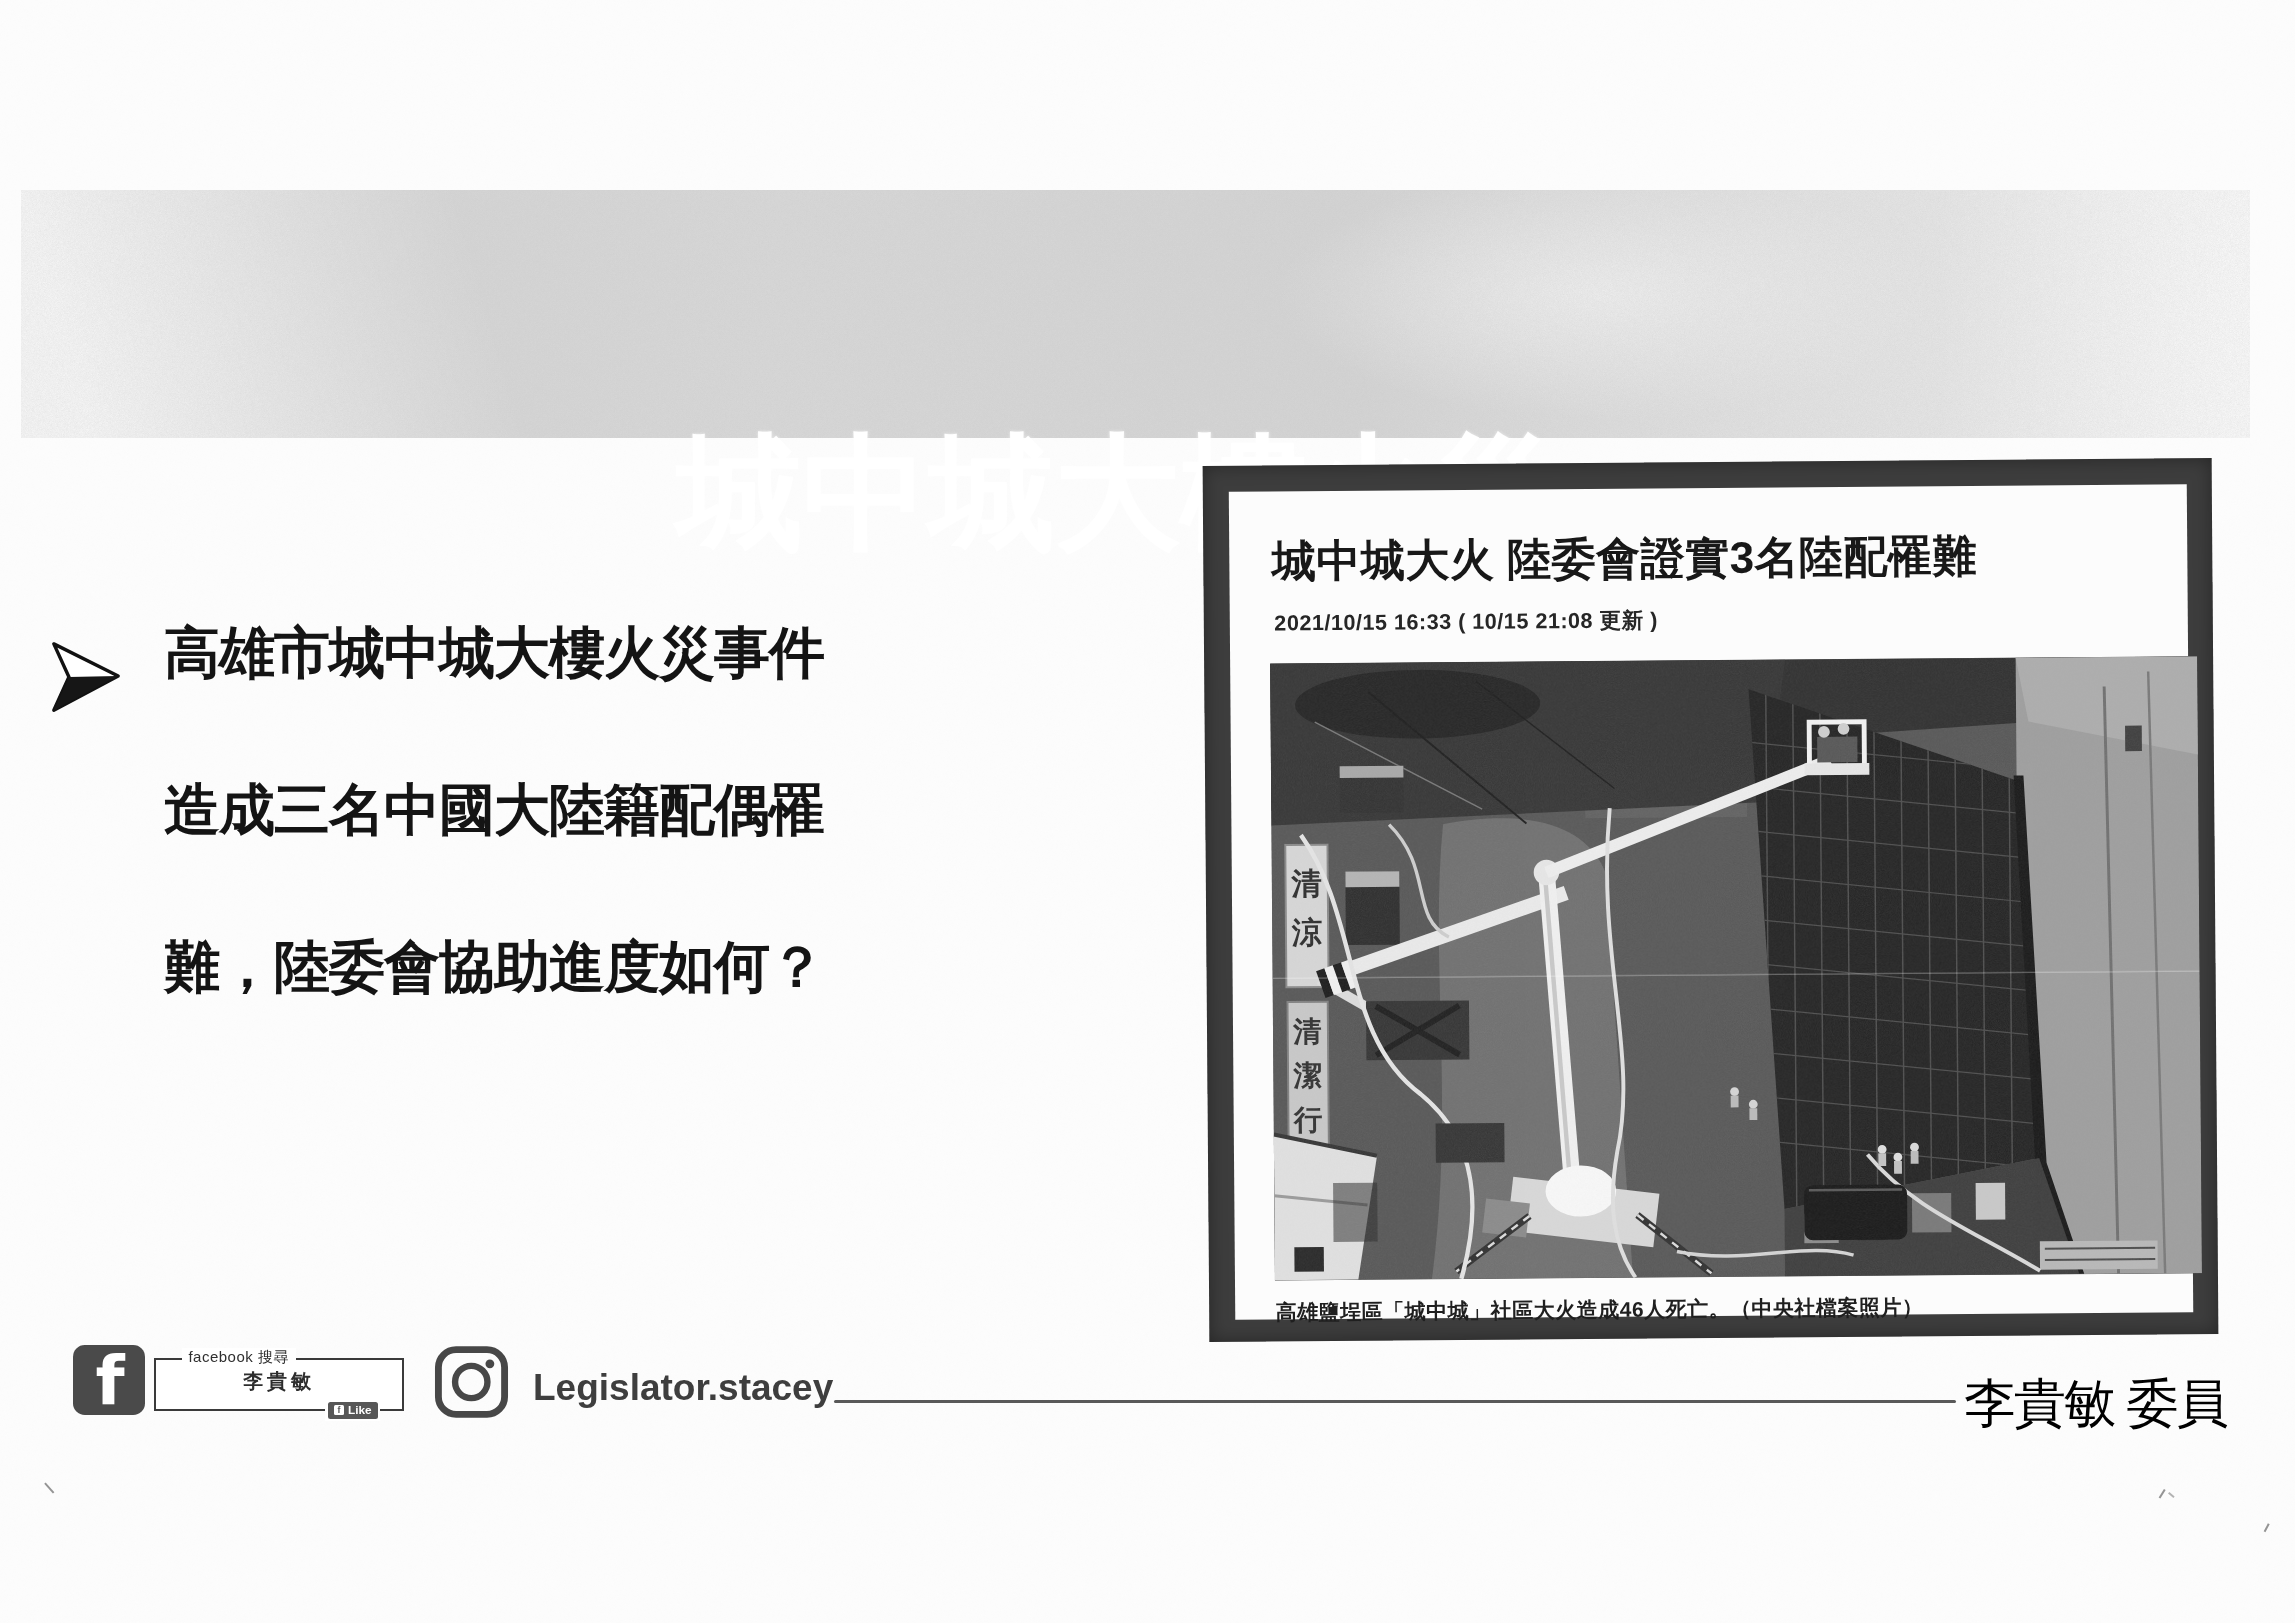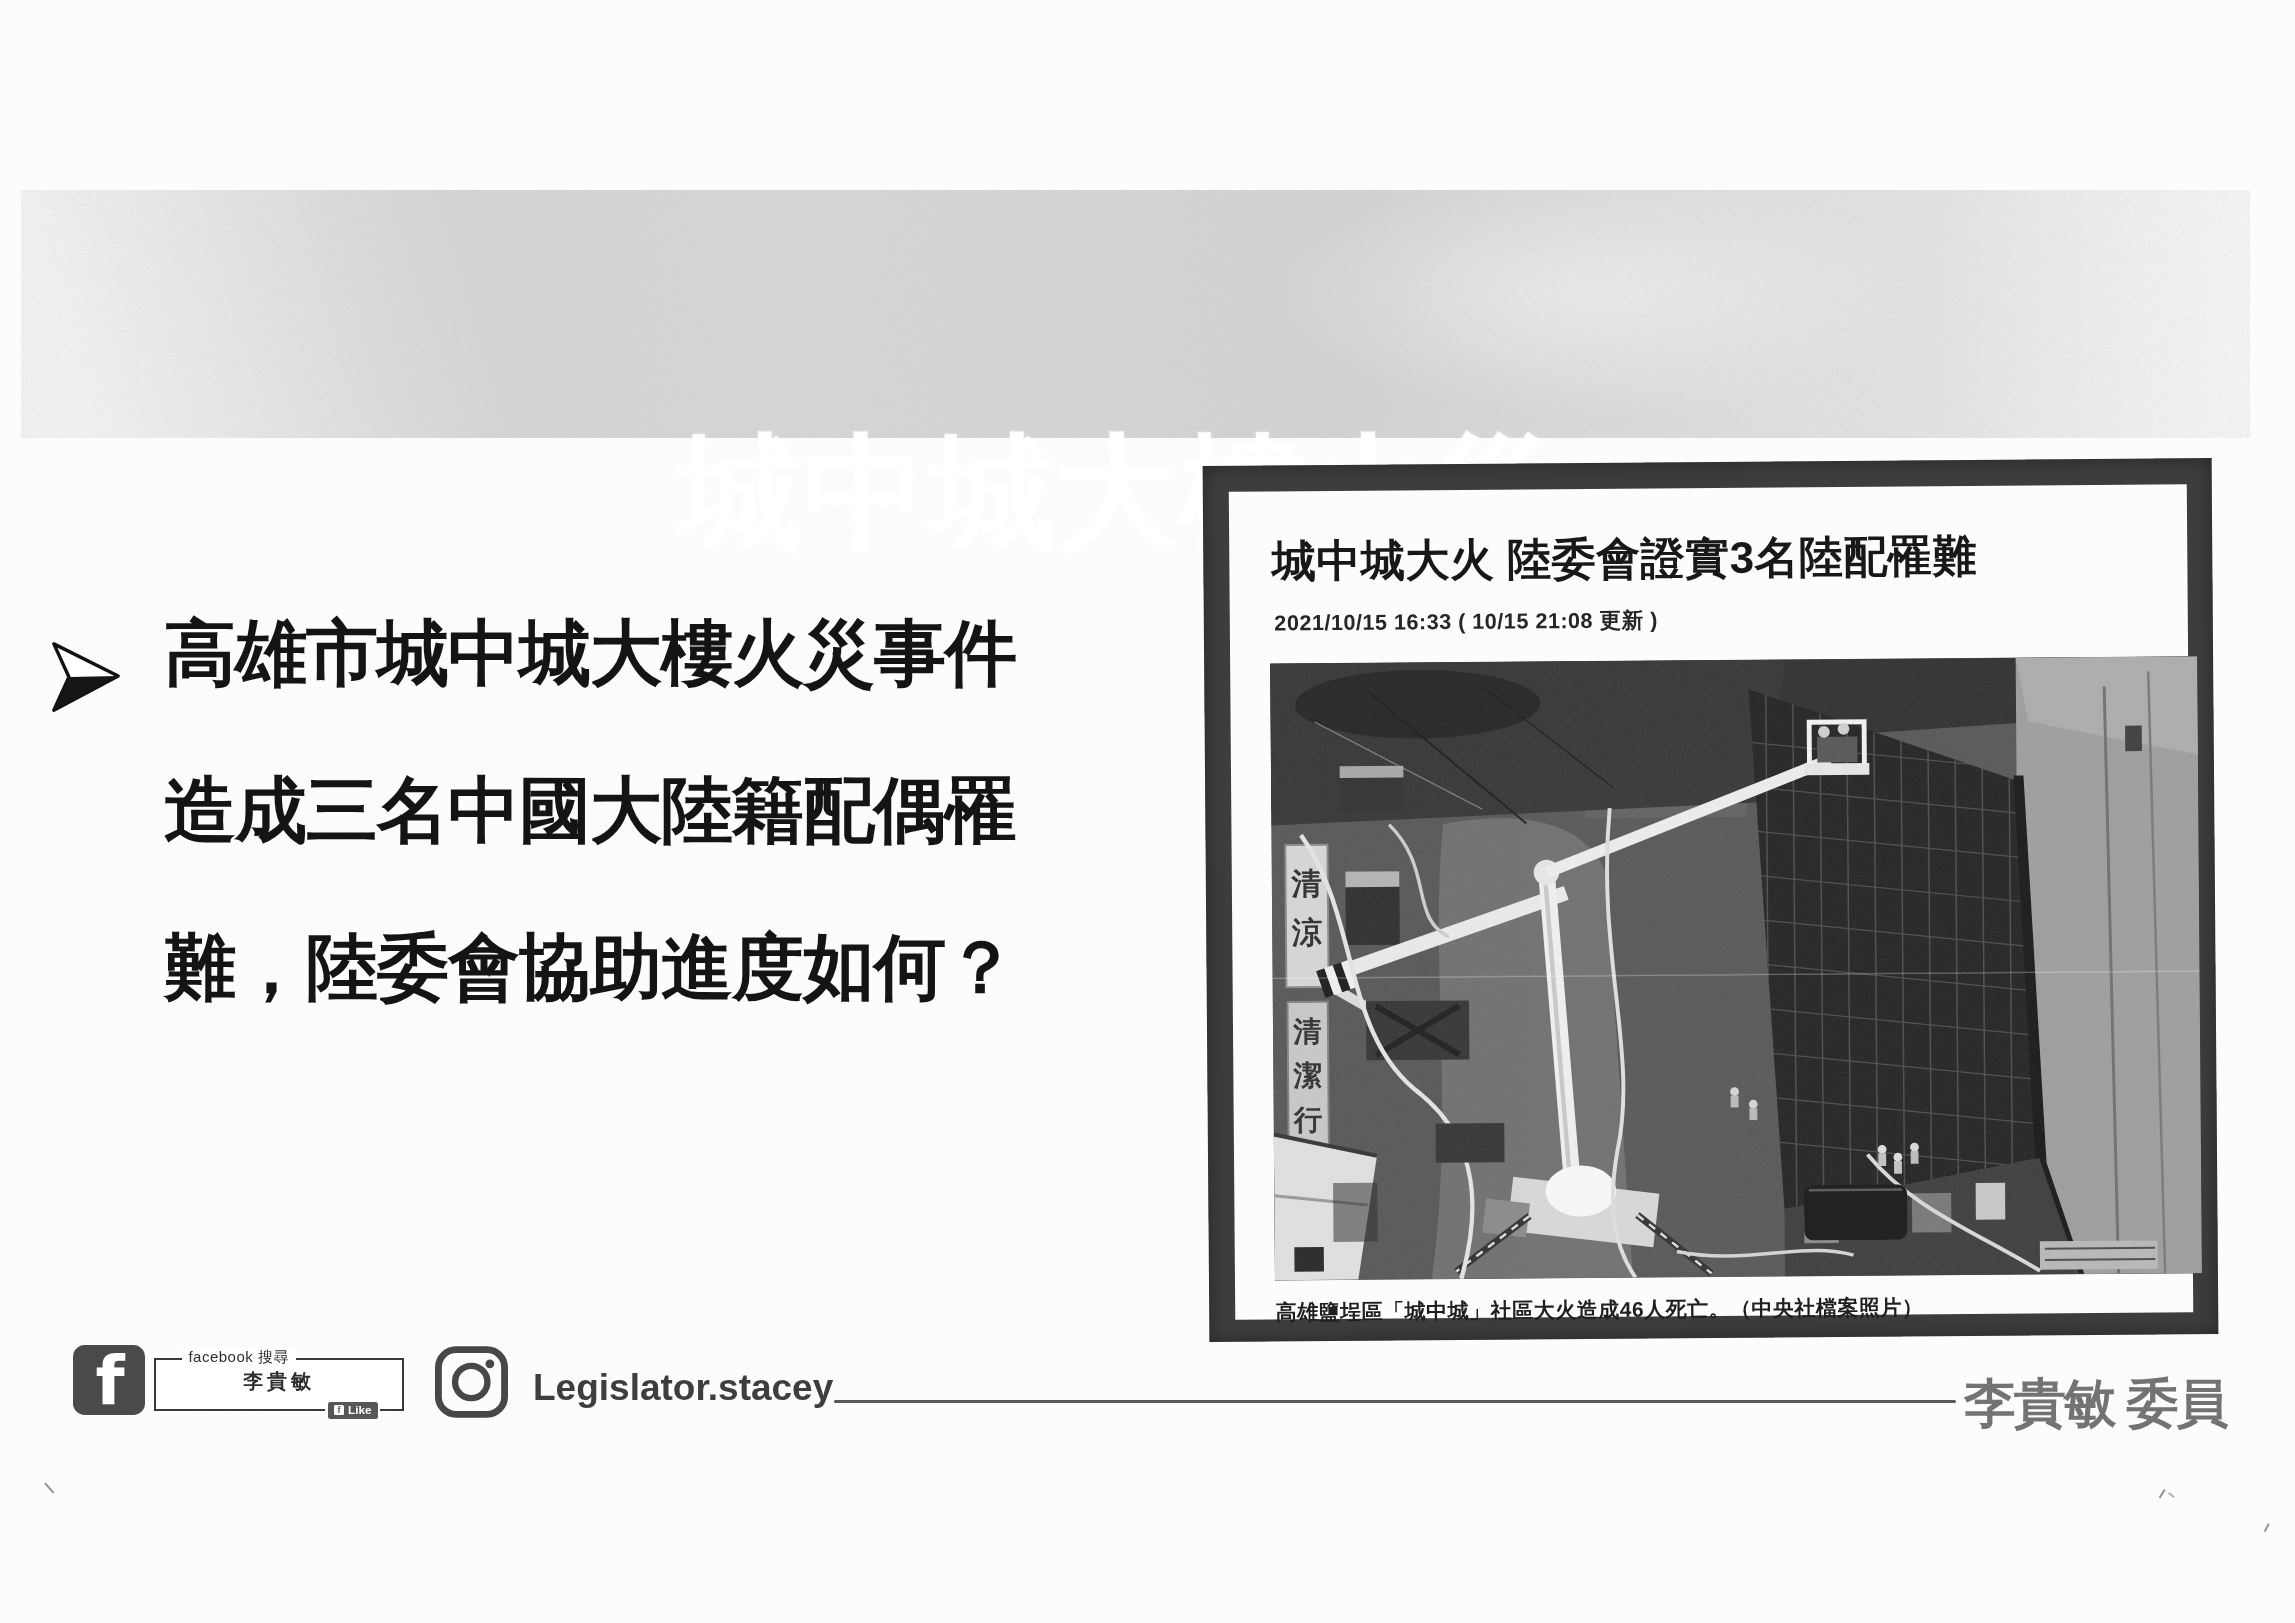--- a/index.html
+++ b/index.html
@@ -15,21 +15,21 @@
       linear-gradient(254deg, rgba(255,255,255,0) 78%, rgba(255,255,255,.85) 97%),
       linear-gradient(90deg,#d2d2d2 0%,#d8d8d8 34%,#d4d4d4 60%,#e3e3e3 79%,#eeeeee 100%);}
   .banner-grain{position:absolute;left:0;top:0;}
   .banner-title{position:absolute;left:656px;top:241px;line-height:1;white-space:nowrap;
     font-size:126px;font-weight:900;color:#ffffff;letter-spacing:0;
     text-shadow:0 0 3.4px rgba(255,255,255,.65);}
 
   
   .bullet{position:absolute;left:51px;top:638px;z-index:2;}
   .question{position:absolute;left:164px;top:611px;z-index:2;color:#141414;font-weight:900;}
-  .q-line{display:block;font-size:72px;line-height:84px;letter-spacing:-1px;white-space:nowrap;margin:0 0 73px 0;text-align:center;}
+  .q-line{display:block;font-size:56px;line-height:84px;letter-spacing:-1px;white-space:nowrap;margin:0 0 73px 0;text-align:center;}
 
   
   .news-box{position:absolute;left:1206px;top:462px;width:1009px;height:876px;z-index:2;
     background:#3d3d3d;transform:rotate(-0.45deg);box-shadow:inset 0 0 17.7px rgba(0,0,0,.38);}
   .news-inner{position:absolute;left:25.5px;top:25.5px;width:958px;height:828px;background:#fcfcfc;}
   .news-headline{position:absolute;left:43px;top:41px;font-size:44px;font-weight:900;color:#181818;
     letter-spacing:0.5px;white-space:nowrap;}
   .news-date{position:absolute;left:45px;top:117px;font-size:21.6px;font-weight:700;color:#262626;letter-spacing:0.5px;white-space:nowrap;}
   .news-photo{position:absolute;left:40px;top:172px;width:927px;height:617px;background:#555;}
   .news-caption{position:absolute;left:41px;top:807px;font-size:21px;font-weight:600;color:#1f1f1f;letter-spacing:0.5px;white-space:nowrap;}
@@ -44,22 +44,22 @@
   .fb-name{position:absolute;left:0;width:100%;top:7.8px;text-align:center;font-size:20px;font-weight:700;
     color:#2d2d2d;letter-spacing:3.9px;}
   .like-badge{position:absolute;right:21.6px;bottom:-11.8px;background:#ffffff;padding:2px 2.9px;}
   .like-inner{display:flex;align-items:center;gap:3.9px;background:#575757;color:#fff;border-radius:2.5px;
     padding:1.5px 5.9px;font-size:11.8px;font-weight:700;}
   .like-f{display:inline-block;width:10.3px;height:10.3px;background:#ffffff;color:#575757;border-radius:1.5px;
     font-size:8.8px;line-height:10.3px;text-align:center;font-weight:900;}
   .ig-icon{position:absolute;left:434px;top:1345px;z-index:2;}
   .ig-handle{position:absolute;left:533px;top:1367px;z-index:2;font-size:37px;font-weight:800;color:#3e3e3e;white-space:nowrap;}
   .footer-line{position:absolute;left:834px;top:1400px;width:1122px;height:3.4px;z-index:2;background:#595959;border-radius:2px;}
-  .signature{position:absolute;left:1964px;top:1369px;z-index:2;font-size:52px;font-weight:700;
-    color:#737373;letter-spacing:-2px;white-space:nowrap;}
+  .signature{position:absolute;left:1964px;top:1369px;z-index:2;font-size:52px;font-weight:400;
+    color:#000000;letter-spacing:-2px;white-space:nowrap;}
 
   
   .scan-mark{position:absolute;background:#949494;z-index:3;}
   .m1{left:43px;top:1487px;width:12.8px;height:1.5px;transform:rotate(48deg);}
   .m2{left:2157px;top:1493px;width:9.8px;height:1.5px;transform:rotate(-58deg);}
   .m3{left:2168px;top:1494px;width:6.9px;height:1.5px;transform:rotate(40deg);opacity:.7;}
   .m4{left:2262px;top:1527px;width:8.8px;height:1.5px;transform:rotate(-62deg);}
 </style>
 </head>
 <body>

